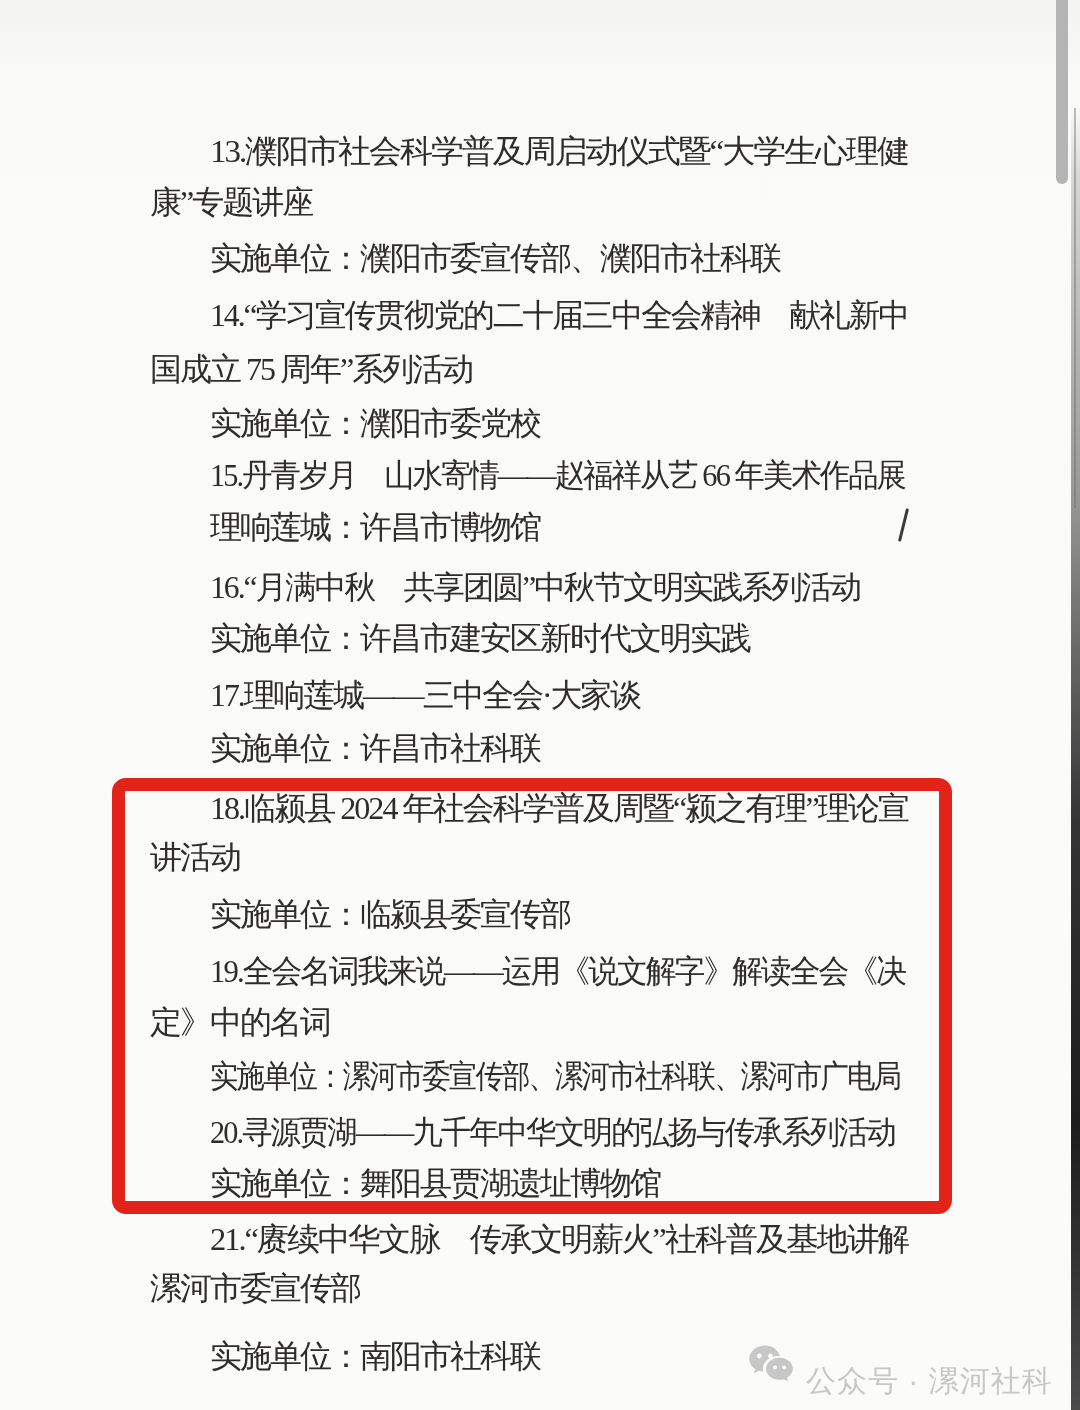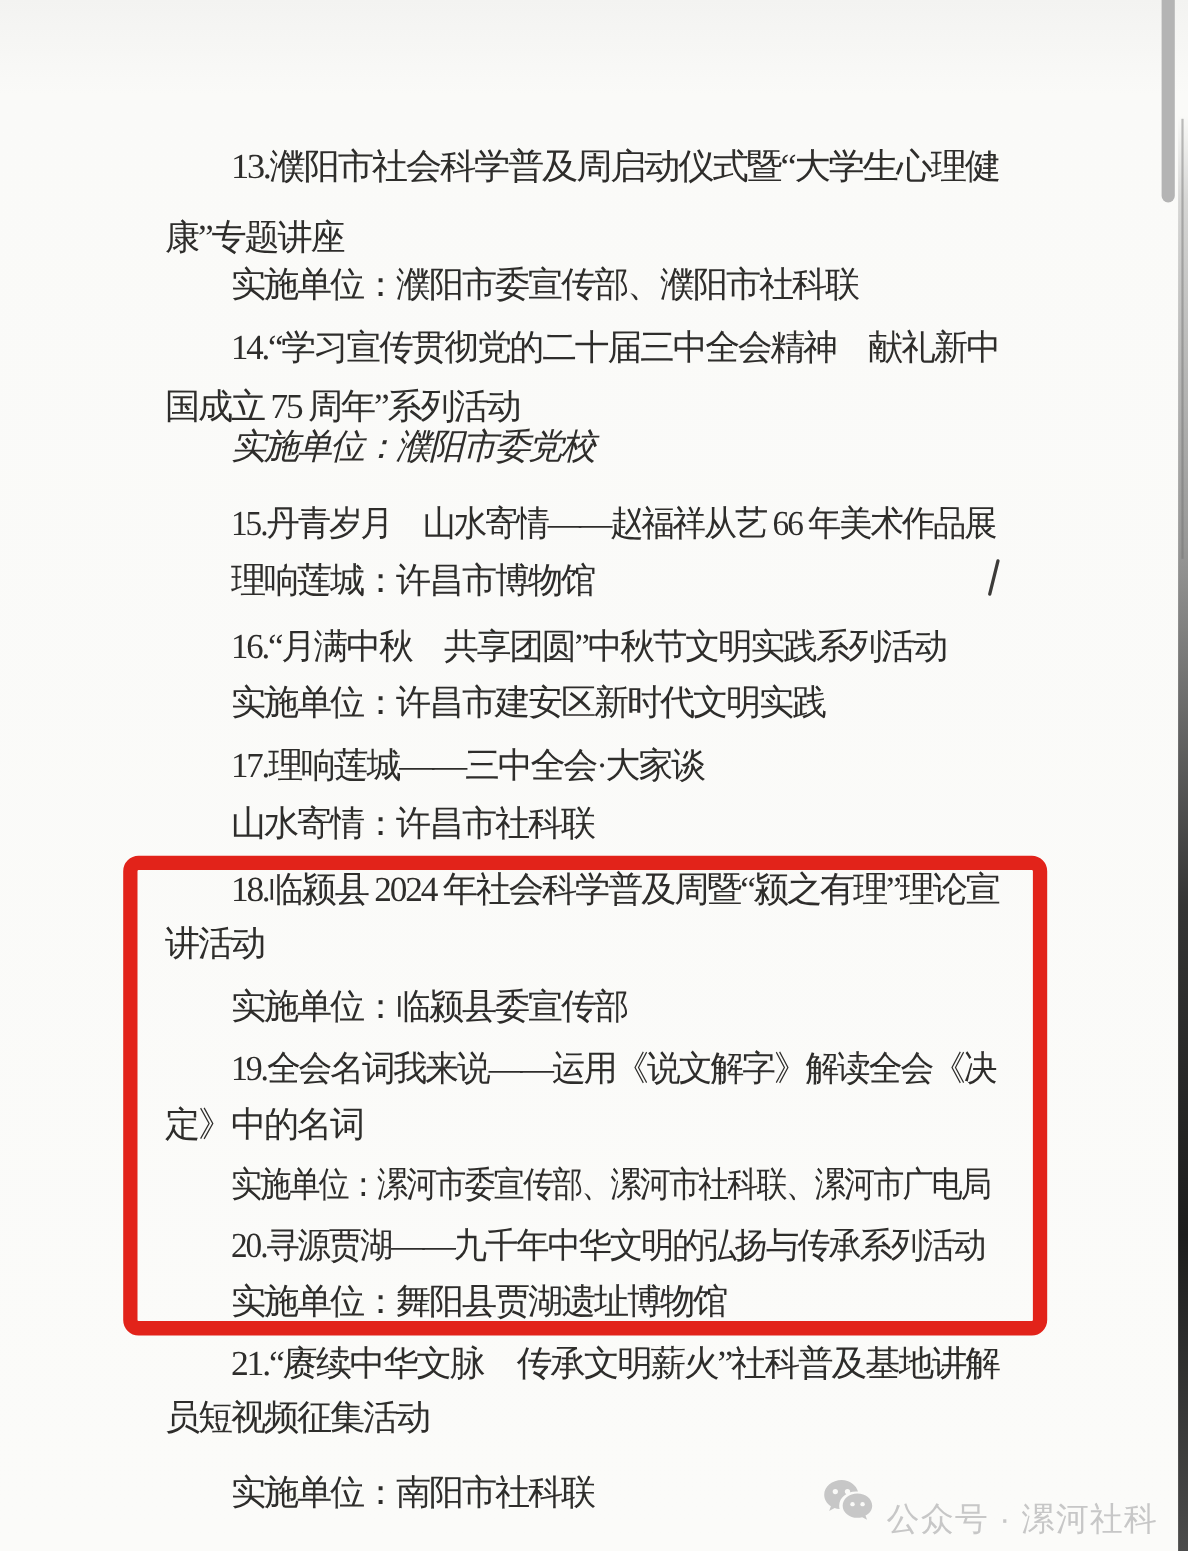--- a/index.html
+++ b/index.html
@@ -61,41 +61,41 @@
   }
   .wm-icon{display:block;}
 </style>
 </head>
 <body>
 
 <div class="page">
 
   <div id="doc-lines">
       <div class="line num" style="top: 124px; color: rgb(46, 45, 43); transform: scaleX(1.03223);">13.濮阳市社会科学普及周启动仪式暨“大学生心理健</div>
-      <div class="line wrap" style="top: 188px; color: rgb(46, 45, 43);">康”专题讲座</div>
+      <div class="line wrap" style="top: 175px; color: rgb(46, 45, 43);">康”专题讲座</div>
       <div class="line num" style="top: 231px; color: rgb(46, 45, 43); text-align: center;">实施单位：濮阳市委宣传部、濮阳市社科联</div>
       <div class="line num" style="top: 288px; color: rgb(46, 45, 43); transform: scaleX(0.988384);">14.“学习宣传贯彻党的二十届三中全会精神　献礼新中</div>
       <div class="line wrap" style="top: 342px; color: rgb(46, 45, 43);">国成立 75 周年”系列活动</div>
-      <div class="line num" style="top: 378px; color: rgb(46, 45, 43); font-style: italic;">实施单位：濮阳市委党校</div>
+      <div class="line num" style="top: 396px; color: rgb(46, 45, 43);">实施单位：濮阳市委党校</div>
       <div class="line num" style="top: 448px; color: rgb(46, 45, 43); transform: scaleX(0.946866);">15.丹青岁月　山水寄情——赵福祥从艺 66 年美术作品展</div>
       <div class="line num" style="top: 500px; color: rgb(46, 45, 43);">理响莲城：许昌市博物馆</div>
       <div class="line num" style="top: 560px; color: rgb(46, 45, 43); transform: scaleX(0.987232);">16.“月满中秋　共享团圆”中秋节文明实践系列活动</div>
       <div class="line num" style="top: 614px; color: rgb(46, 45, 43); font-family: Liberation Mono, monospace;">实施单位：许昌市建安区新时代文明实践</div>
       <div class="line num" style="top: 668px; color: rgb(46, 45, 43); transform: scaleX(0.993861);">17.理响莲城——三中全会·大家谈</div>
-      <div class="line num" style="top: 721px; color: rgb(46, 45, 43);">山水寄情：许昌市社科联</div>
+      <div class="line num" style="top: 721px; color: rgb(46, 45, 43);">实施单位：许昌市社科联</div>
       <div class="line num" style="top: 781px; color: rgb(46, 45, 43); transform: scaleX(1.00229);">18.临颍县 2024 年社会科学普及周暨“颍之有理”理论宣</div>
       <div class="line wrap" style="top: 830px; color: rgb(46, 45, 43);">讲活动</div>
       <div class="line num" style="top: 887px; color: rgb(46, 45, 43);">实施单位：临颍县委宣传部</div>
       <div class="line num" style="top: 944px; color: rgb(46, 45, 43); transform: scaleX(0.959945);">19.全会名词我来说——运用《说文解字》解读全会《决</div>
       <div class="line wrap" style="top: 995px; color: rgb(46, 45, 43);">定》中的名词</div>
       <div class="line num" style="top: 1049px; color: rgb(46, 45, 43); transform: scaleX(0.884615);">实施单位：漯河市委宣传部、漯河市社科联、漯河市广电局</div>
       <div class="line num" style="top: 1105px; color: rgb(46, 45, 43); transform: scaleX(0.946133);">20.寻源贾湖——九千年中华文明的弘扬与传承系列活动</div>
       <div class="line num" style="top: 1156px; color: rgb(46, 45, 43);">实施单位：舞阳县贾湖遗址博物馆</div>
       <div class="line num" style="top: 1212px; color: rgb(46, 45, 43); transform: scaleX(1.01394);">21.“赓续中华文脉　传承文明薪火”社科普及基地讲解</div>
-      <div class="line wrap" style="top: 1261px; color: rgb(46, 45, 43);">员短视频征集活动</div>
+      <div class="line wrap" style="top: 1261px; color: rgb(46, 45, 43);">漯河市委宣传部</div>
       <div class="line num" style="top: 1329px; color: rgb(46, 45, 43);">实施单位：南阳市社科联</div>
     </div>
 
   <div class="hl-box" style="border: 13px solid rgb(226, 35, 26);"></div>
 
   <div class="pen-mark"></div>
 
   <div class="edge-shadow"></div>
   <div class="edge-hairline"></div>
 

